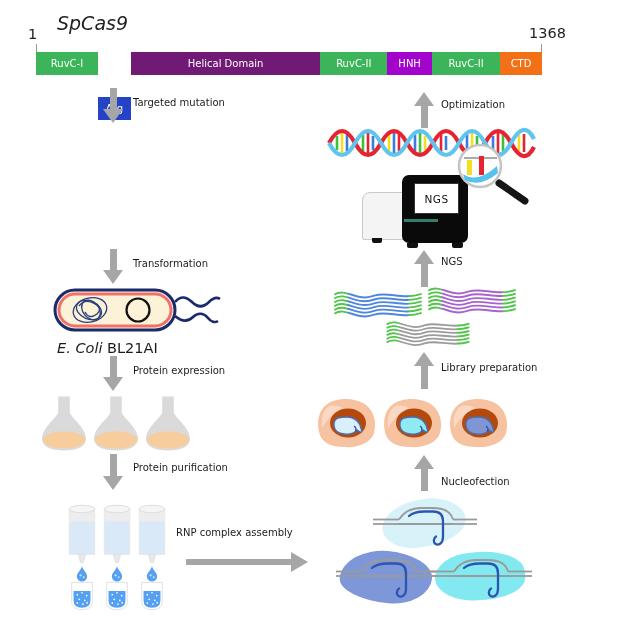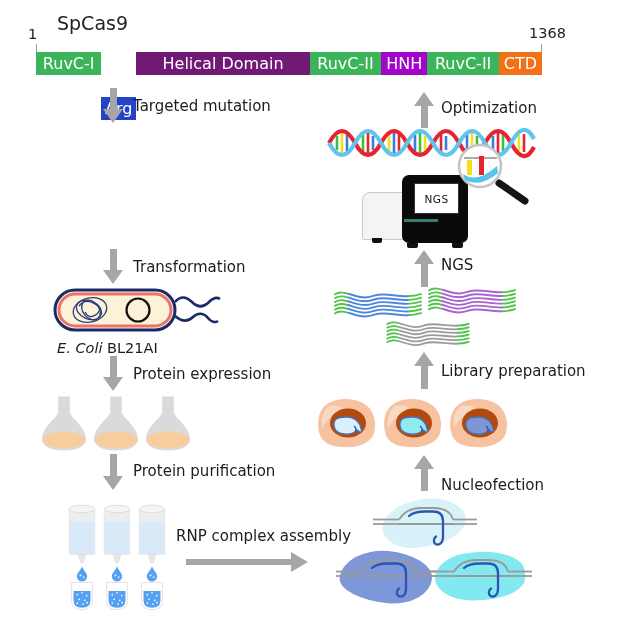--- a/index.html
+++ b/index.html
@@ -1,32 +1,32 @@
 <!DOCTYPE html>
 <html><head>
 <meta charset="utf-8">
 <style>
   html,body{margin:0;padding:0;background:#fff;}
   #canvas{
     position:relative;width:620px;height:620px;background:#ffffff;overflow:hidden;
     font-family:"DejaVu Sans","Liberation Sans",sans-serif;color:#1c1c1c;
   }
   .abs{position:absolute;}
-  .lbl{position:absolute;font-size:15px;color:#1c1c1c;white-space:nowrap;}
+  .lbl{position:absolute;font-size:10px;color:#1c1c1c;white-space:nowrap;}
   
   #domain-bar{position:absolute;left:36px;top:52px;width:506px;height:23px;display:flex;}
   #domain-bar .seg{height:23px;display:flex;align-items:center;justify-content:center;
-    color:#fff;font-size:16px;line-height:23px;overflow:hidden;white-space:nowrap;}
+    color:#fff;font-size:10px;line-height:23px;overflow:hidden;white-space:nowrap;}
   .d-green{background:#3CB45A;}
   .d-blue{background:#2443C6;margin-top:45px;}
   .d-peach{background:#701a75;}
   .d-purple{background:#A204CC;}
   .d-orange{background:#F27016;}
   .tick{position:absolute;width:1px;height:8px;background:#9a9a9a;}
-  #protein-title{position:absolute;left:57px;top:12px;font-size:19px;color:#222;}
+  #protein-title{position:absolute;left:57px;top:12px;font-size:19px;color:#222;font-style:italic;}
   .residue{position:absolute;font-size:14.5px;color:#222;}
   
   .arr{position:absolute;width:21px;}
   .arr i{position:absolute;display:block;}
   .arr.down .shaft{left:7px;top:0;bottom:13px;width:7px;background:#a6a6a6;}
   .arr.down .head{left:0;bottom:0;width:0;height:0;border-left:10.5px solid transparent;border-right:10.5px solid transparent;border-top:14px solid #a6a6a6;}
   .arr.up .shaft{left:7px;top:13px;bottom:0;width:7px;background:#a6a6a6;}
   .arr.up .head{left:0;top:0;width:0;height:0;border-left:10.5px solid transparent;border-right:10.5px solid transparent;border-bottom:14px solid #a6a6a6;}
   .arr.right{height:20px;}
   .arr.right .shaft{left:0;right:16px;top:7px;height:6px;background:#a6a6a6;}

